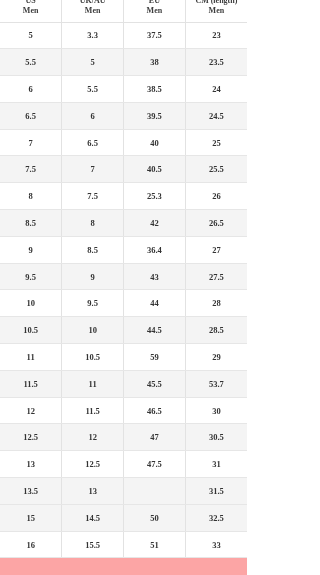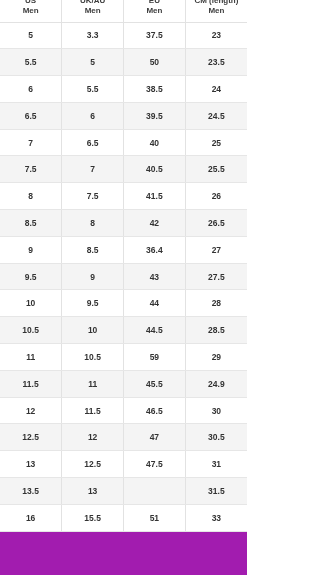--- a/index.html
+++ b/index.html
@@ -11,21 +11,22 @@
     width: 247px;
     height: 575px;
     overflow: hidden;
     font-family: "Liberation Sans", sans-serif;
   }
   #size-chart {
     width: 247px;
     height: 575px;
     position: relative;
     overflow: hidden;
-    background: #a21caf;
+    background: #fca5a5;
+    font-family: Liberation Serif, serif;
   }
   table.size-table {
     width: 247px;
     border-collapse: collapse;
     table-layout: fixed;
     
     margin-top: -9px;
   }
   table.size-table col {
     width: 61.75px;
@@ -113,21 +114,21 @@
     <tbody id="table-body">
         <tr class="row-even">
           <td>5</td>
           <td>3.3</td>
           <td>37.5</td>
           <td>23</td>
         </tr>
         <tr class="row-odd">
           <td>5.5</td>
           <td>5</td>
-          <td>50</td>
+          <td>38</td>
           <td>23.5</td>
         </tr>
         <tr class="row-even">
           <td>6</td>
           <td>5.5</td>
           <td>38.5</td>
           <td>24</td>
         </tr>
         <tr class="row-odd">
           <td>6.5</td>
@@ -143,21 +144,21 @@
         </tr>
         <tr class="row-odd">
           <td>7.5</td>
           <td>7</td>
           <td>40.5</td>
           <td>25.5</td>
         </tr>
         <tr class="row-even">
           <td>8</td>
           <td>7.5</td>
-          <td>41.5</td>
+          <td>25.3</td>
           <td>26</td>
         </tr>
         <tr class="row-odd">
           <td>8.5</td>
           <td>8</td>
           <td>42</td>
           <td>26.5</td>
         </tr>
         <tr class="row-even">
           <td>9</td>
@@ -186,21 +187,21 @@
         <tr class="row-even">
           <td>11</td>
           <td>10.5</td>
           <td>59</td>
           <td>29</td>
         </tr>
         <tr class="row-odd">
           <td>11.5</td>
           <td>11</td>
           <td>45.5</td>
-          <td>24.9</td>
+          <td>53.7</td>
         </tr>
         <tr class="row-even">
           <td>12</td>
           <td>11.5</td>
           <td>46.5</td>
           <td>30</td>
         </tr>
         <tr class="row-odd">
           <td>12.5</td>
           <td>12</td>
@@ -211,20 +212,26 @@
           <td>13</td>
           <td>12.5</td>
           <td>47.5</td>
           <td>31</td>
         </tr>
         <tr class="row-odd">
           <td>13.5</td>
           <td>13</td>
           <td></td>
           <td>31.5</td>
+        </tr>
+        <tr class="row-odd">
+          <td>15</td>
+          <td>14.5</td>
+          <td>50</td>
+          <td>32.5</td>
         </tr>
         <tr class="row-even">
           <td>16</td>
           <td>15.5</td>
           <td>51</td>
           <td>33</td>
         </tr>
       </tbody>
   </table>
 </div>

